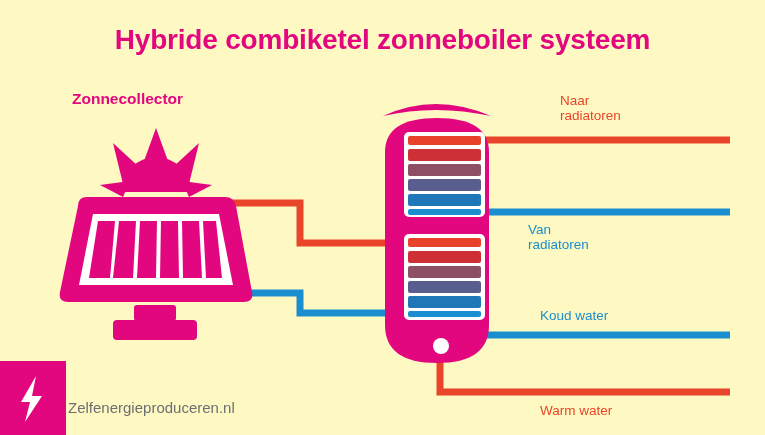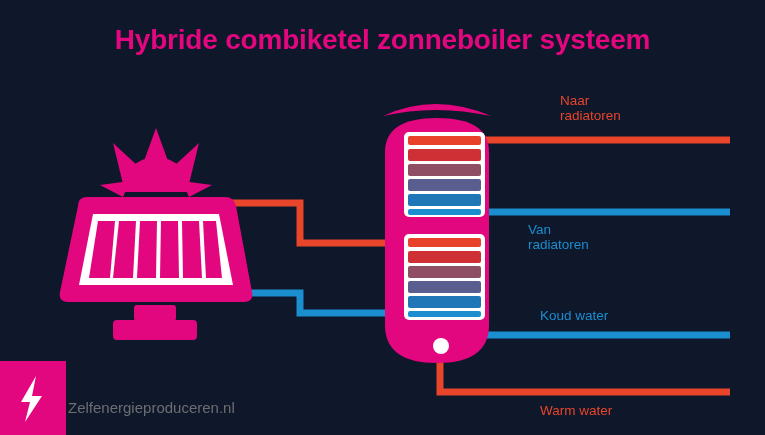--- a/index.html
+++ b/index.html
@@ -7,21 +7,21 @@
     padding: 0;
     background: #ffffff;
   }
   body {
     font-family: "Liberation Sans", sans-serif;
   }
   #infographic {
     position: relative;
     width: 765px;
     height: 435px;
-    background: #0f172a;
+    background: #fef9c3;
     overflow: hidden;
   }
   #diagram-svg {
     position: absolute;
     left: 0;
     top: 0;
     width: 765px;
     height: 435px;
     display: block;
   }
@@ -196,20 +196,21 @@
     <g>
       <rect x="0" y="361" width="66" height="74" fill="#e2067f"></rect>
       <path d="M 36 376 L 21 402 L 30 402 L 25 422 L 42 396 L 32 396 Z" fill="#ffffff"></path>
     </g>
 
   </svg>
 
   <div class="txt" id="main-title">Hybride combiketel zonneboiler systeem</div>
 
 
+  <div class="txt" id="collector-label">Zonnecollector</div>
 
   <div class="txt pipe-label" id="label-naar">Naar
 radiatoren</div>
 
   <div class="txt pipe-label" id="label-van">Van
 radiatoren</div>
 
   <div class="txt pipe-label" id="label-warm">Warm water</div>
 
   <div class="txt pipe-label" id="label-koud">Koud water</div>

